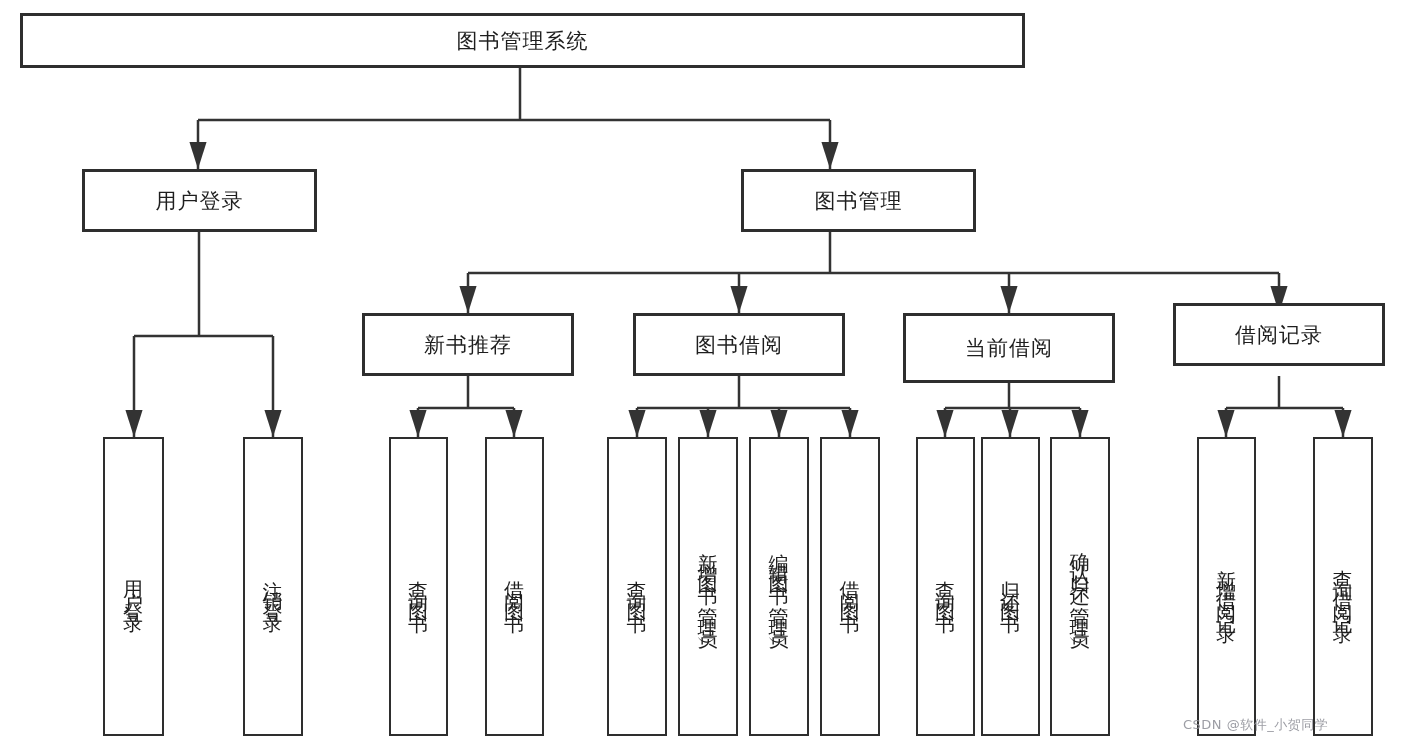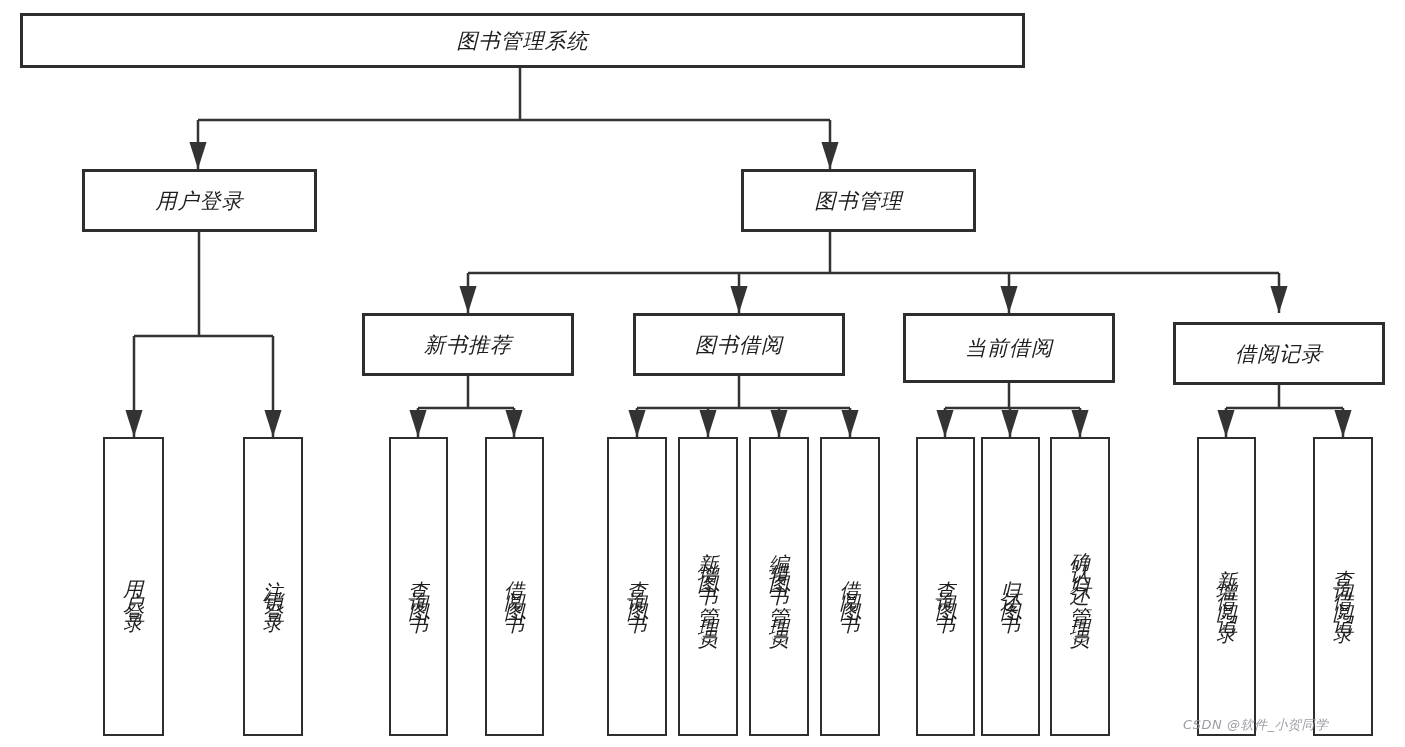--- a/index.html
+++ b/index.html
@@ -1,18 +1,18 @@
 <!DOCTYPE html>
 <html><head>
 <meta charset="utf-8">
 <style>
   html,body{margin:0;padding:0;background:#ffffff;}
   #stage{
     position:relative;width:1405px;height:747px;background:#ffffff;overflow:hidden;
-    font-family:"DejaVu Sans","Liberation Sans",sans-serif;color:#1e1e1e;font-style:italic;
+    font-family:"DejaVu Sans","Liberation Sans",sans-serif;color:#1e1e1e;
   }
   #connectors{position:absolute;left:0;top:0;width:1405px;height:747px;pointer-events:none;}
   .hbox{
     position:absolute;box-sizing:border-box;background:#ffffff;border:3px solid #2e2e2e;
     display:flex;align-items:center;justify-content:center;
     font-size:21px;letter-spacing:1px;z-index:2;
   }
   .leaf{
     position:absolute;box-sizing:border-box;background:#ffffff;border:2.5px solid #2e2e2e;
     top:437px;height:299px;display:flex;align-items:center;justify-content:center;z-index:2;
@@ -87,21 +87,21 @@
 
   <div class="hbox" style="left:633px;top:313px;width:212px;height:63px;">
     <span>图书借阅</span>
   </div>
   <div class="hbox" style="left:362px;top:313px;width:212px;height:63px;">
     <span>新书推荐</span>
   </div>
   <div class="hbox" style="left:903px;top:313px;width:212px;height:70px;">
     <span>当前借阅</span>
   </div>
-  <div class="hbox" style="left:1173px;top:322px;width:212px;height:63px;">
+  <div class="hbox" style="left:1173px;top:303px;width:212px;height:63px;">
     <span>借阅记录</span>
   </div>
 
   <div class="leaf" style="left:103px;width:61px;">
     <span class="vtext">用户登录</span>
   </div>
   <div class="leaf" style="left:243px;width:60px;">
     <span class="vtext">注销登录</span>
   </div>
 

